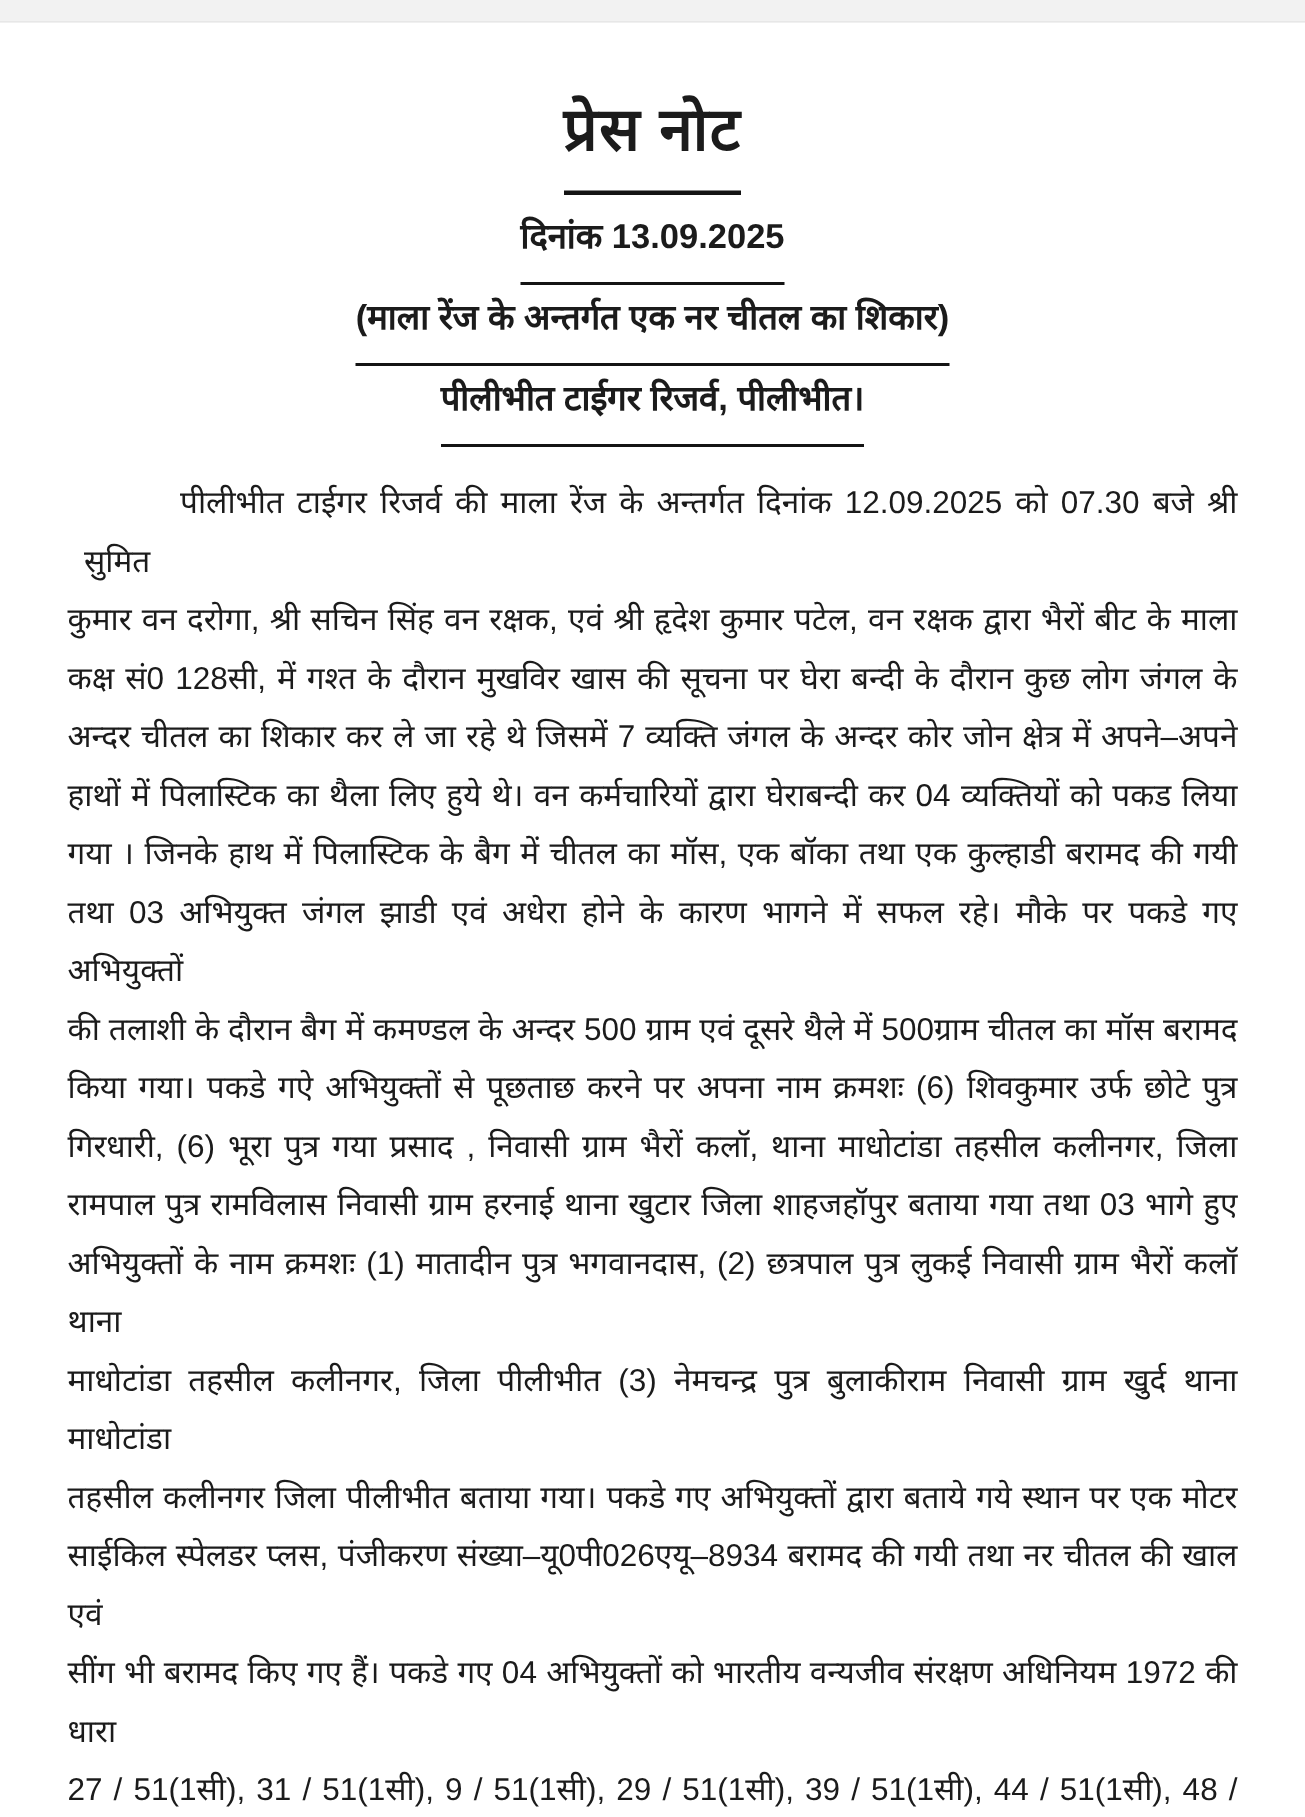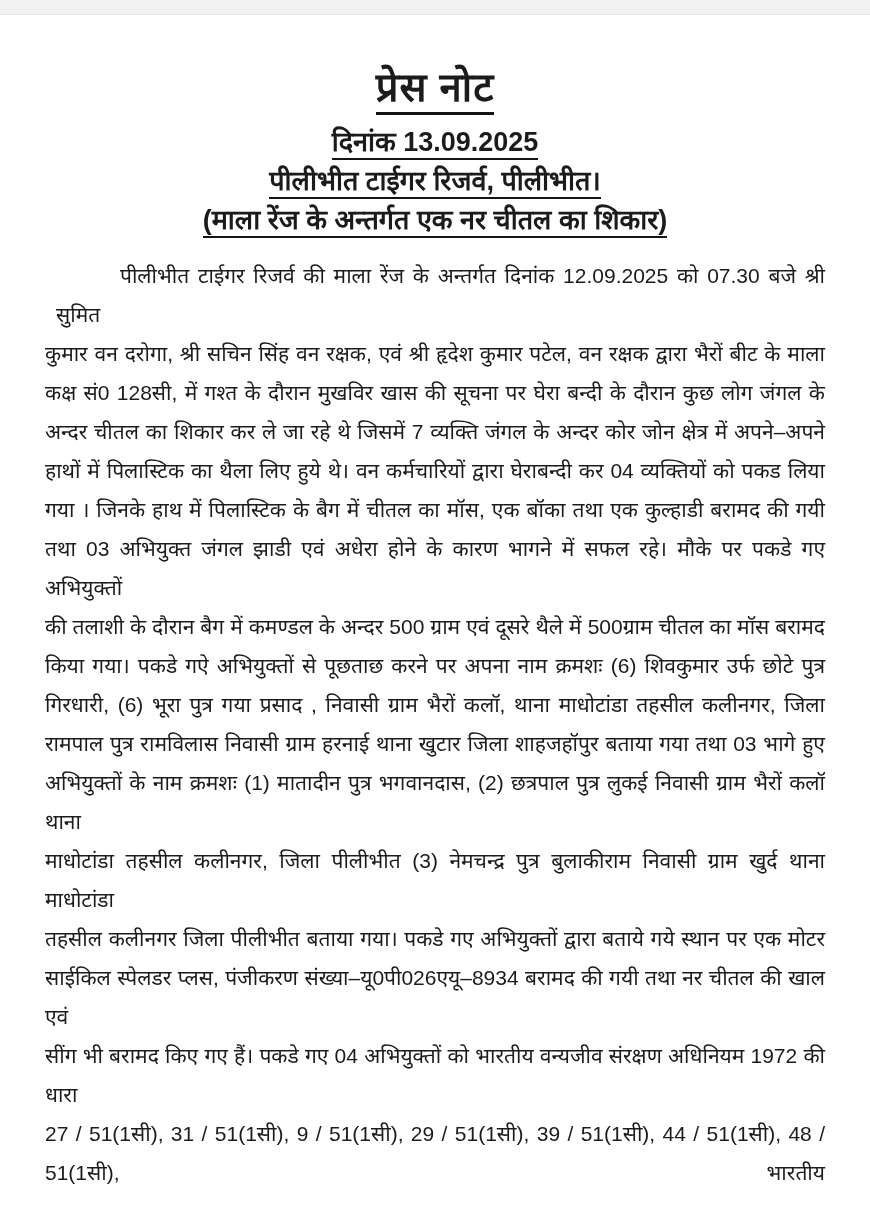--- a/index.html
+++ b/index.html
@@ -23,32 +23,32 @@
   }
   .doc {
     padding: 50px 45px 0 45px;
   }
   .doc-header {
     text-align: center;
   }
   .u {
     display: inline-block;
     border-bottom: 2.5px solid #141414;
-    padding-bottom: 3px;
+    padding-bottom: 18px;
   }
   .doc-title {
     font-size: 40px;
     font-weight: bold;
     line-height: 44px;
     letter-spacing: 1px;
     margin-bottom: 14px;
   }
   .doc-title .u { border-bottom-width: 3px; }
   .hdr-line {
-    font-size: 27px;
+    font-size: 23px;
     font-weight: bold;
     line-height: 26px;
     margin-bottom: 8px;
   }
   .doc-body {
     margin-top: 18px;
     font-size: 21px;
   }
   .body-line {
     line-height: 39px;
@@ -69,24 +69,24 @@
 <div class="doc">
 
   <div class="doc-header">
     <div class="doc-title">
       <span class="u">प्रेस नोट</span>
     </div>
     <div class="hdr-line">
       <span class="u">दिनांक 13.09.2025</span>
     </div>
     <div class="hdr-line">
-      <span class="u">पीलीभीत टाईगर रिजर्व, पीलीभीत।</span>
+      <span class="u">(माला रेंज के अन्तर्गत एक नर चीतल का शिकार)</span>
     </div>
     <div class="hdr-line">
-      <span class="u">(माला रेंज के अन्तर्गत एक नर चीतल का शिकार)</span>
+      <span class="u">पीलीभीत टाईगर रिजर्व, पीलीभीत।</span>
     </div>
   </div>
 
   <div class="doc-body">
     <div class="body-line first">पीलीभीत टाईगर रिजर्व की माला रेंज के अन्तर्गत दिनांक 12.09.2025 को 07.30 बजे श्री सुमित</div>
     <div class="body-line">कुमार वन दरोगा, श्री सचिन सिंह वन रक्षक, एवं श्री हृदेश कुमार पटेल, वन रक्षक द्वारा भैरों बीट के माला</div>
     <div class="body-line">कक्ष सं0 128सी, में गश्त के दौरान मुखविर खास की सूचना पर घेरा बन्दी के दौरान कुछ लोग जंगल के</div>
     <div class="body-line">अन्दर चीतल का शिकार कर ले जा रहे थे जिसमें 7 व्यक्ति जंगल के अन्दर कोर जोन क्षेत्र में अपने–अपने</div>
     <div class="body-line">हाथों में पिलास्टिक का थैला लिए हुये थे। वन कर्मचारियों द्वारा घेराबन्दी कर 04 व्यक्तियों को पकड लिया</div>
     <div class="body-line">गया । जिनके हाथ में पिलास्टिक के बैग में चीतल का मॉस, एक बॉका तथा एक कुल्हाडी बरामद की गयी</div>

